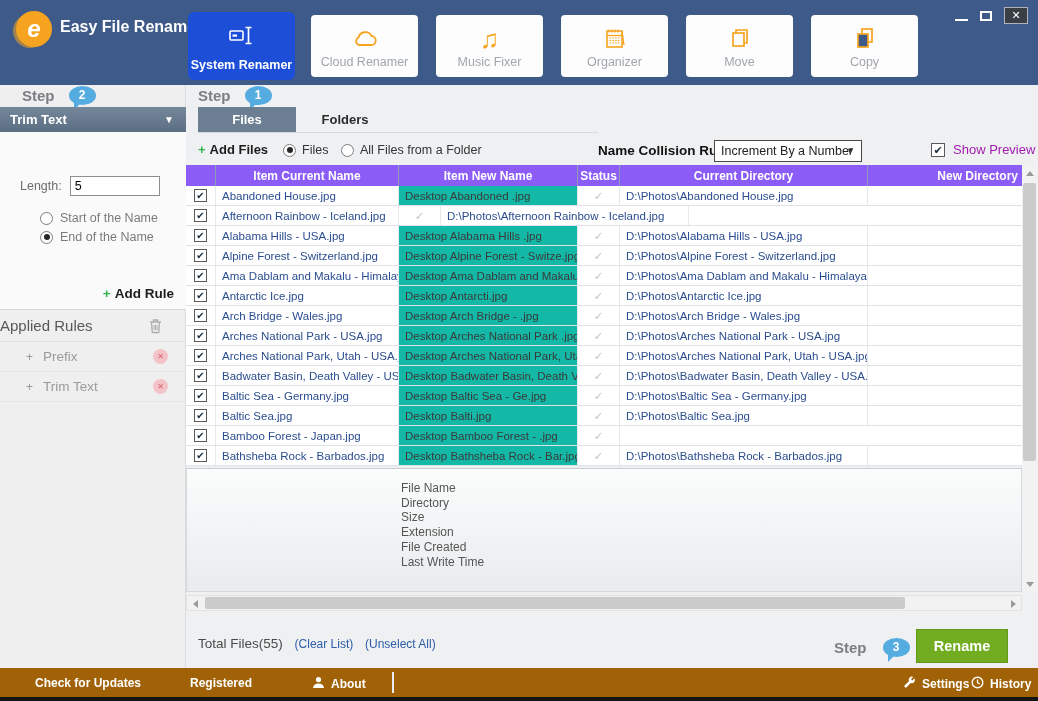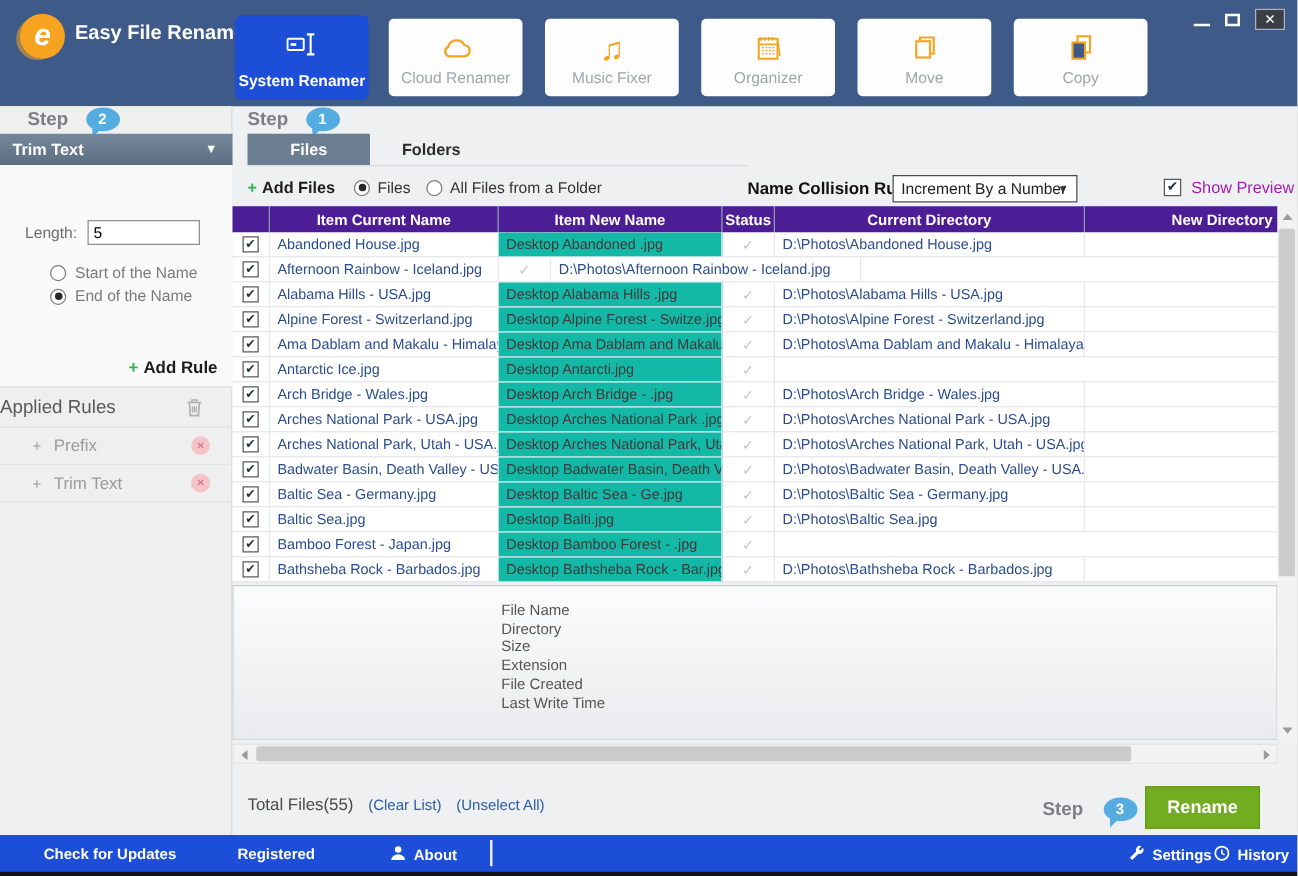--- a/index.html
+++ b/index.html
@@ -75,21 +75,21 @@
   .collision-label { position:absolute; left:412px; top:6px; font-size:13.5px; font-weight:bold; color:#111; }
   .collision-select { position:absolute; left:528px; top:3px; width:148px; height:22px; background:#fff;
     border:1px solid #4a4a4a; font-size:12.5px; color:#222; display:flex; align-items:center; padding:0 6px; cursor:pointer; }
   .collision-select .sel-arrow { position:absolute; right:6px; font-size:9px; color:#333; }
   .preview-check { position:absolute; left:745px; top:5px; display:flex; align-items:center; gap:8px; cursor:pointer; }
   .cbx { width:14px; height:14px; background:#fff; border:1px solid #595959; color:#20303f; font-size:11px;
     line-height:12px; text-align:center; font-weight:bold; }
   .preview-label { font-size:13px; color:#a21caf; }
 
   
-  .thead { position:absolute; left:0; top:80px; width:836px; height:21px; background:#4c1d95; display:flex; }
+  .thead { position:absolute; left:0; top:80px; width:836px; height:21px; background:#8b5cf6; display:flex; }
   .th { color:#fff; font-size:12px; font-weight:bold; display:flex; align-items:center; justify-content:center;
     border-right:1px solid #8d9eb0; height:100%; }
   .th.right { justify-content:flex-end; padding-right:4px; }
   .w-check { width:30px; } .w-cur { width:183px; } .w-new { width:179px; } .w-status { width:42px; }
   .w-dir { width:248px; } .w-newdir { width:154px; border-right:none; }
   .tbody { position:absolute; left:0; top:101px; width:836px; }
   .trow { display:flex; height:20px; background:#fff; border-bottom:1px solid #dfe2e6; }
   .td { font-size:11.5px; display:flex; align-items:center; overflow:hidden; white-space:nowrap;
     border-right:1px solid #e6e9ec; height:100%; padding:0 6px; }
   .td.ck { justify-content:center; padding:0; }
@@ -119,21 +119,21 @@
 
   
   .totals { position:absolute; left:12px; top:551px; font-size:13.5px; color:#4a4a4a; }
   .flink { color:#2d5da9; font-size:12px; cursor:pointer; margin-left:8px; }
   .f-step { position:absolute; left:648px; top:553px; display:flex; gap:16px; align-items:center; }
   .rename-btn { position:absolute; left:730px; top:544px; width:92px; height:34px; background:#72ad21;
     border:1px solid #639719; color:#fff; font-size:14.5px; font-weight:bold; display:flex;
     align-items:center; justify-content:center; cursor:pointer; }
 
   
-  .statusbar { position:absolute; left:0; top:668px; width:1038px; height:29px; background:#1d4ed8; color:#fff; }
+  .statusbar { position:absolute; left:0; top:668px; width:1038px; height:29px; background:#a16207; color:#fff; }
   .sb-item { position:absolute; top:8px; font-size:12px; font-weight:bold; cursor:pointer; display:flex; align-items:center; gap:6px; }
   .sb-divider { position:absolute; left:392px; top:4px; width:2px; height:21px; background:#e8edf3; }
   .bottom-strip { position:absolute; left:0; top:697px; width:1038px; height:4px; background:#141414; }
 </style>
 </head>
 <body>
 
 <div class="window">
 
   <div class="header">
@@ -354,20 +354,21 @@
         <div class="td dir w-dir">D:\Photos\Ama Dablam and Makalu - Himalayas.jpg</div>
         <div class="td newdir w-newdir"></div>
       </div>
         <div class="trow">
         <div class="td ck w-check">
             <span class="row-cbx">✔</span>
           </div>
         <div class="td cur w-cur">Antarctic Ice.jpg</div>
         <div class="td new w-new">Desktop Antarcti.jpg</div>
         <div class="td st w-status">✓</div>
+        <div class="td dir w-dir">D:\Photos\Antarctic Ice.jpg</div>
         <div class="td newdir w-newdir"></div>
       </div>
         <div class="trow">
         <div class="td ck w-check">
             <span class="row-cbx">✔</span>
           </div>
         <div class="td cur w-cur">Arch Bridge - Wales.jpg</div>
         <div class="td new w-new">Desktop Arch Bridge - .jpg</div>
         <div class="td st w-status">✓</div>
         <div class="td dir w-dir">D:\Photos\Arch Bridge - Wales.jpg</div>

